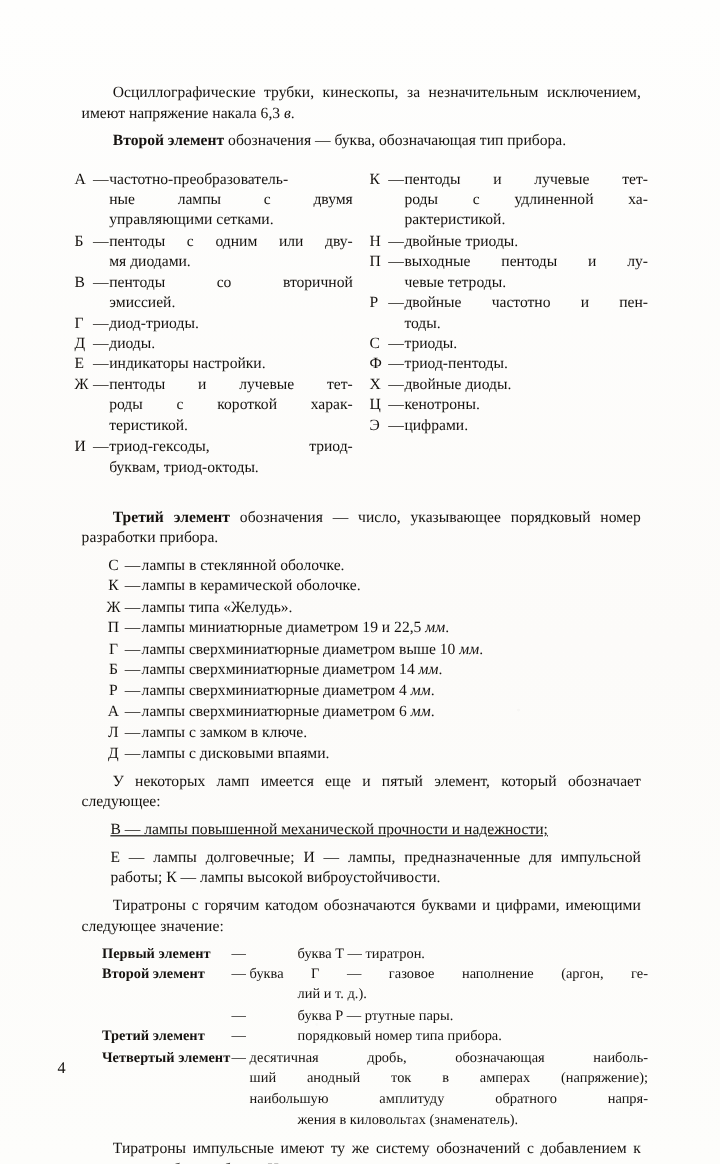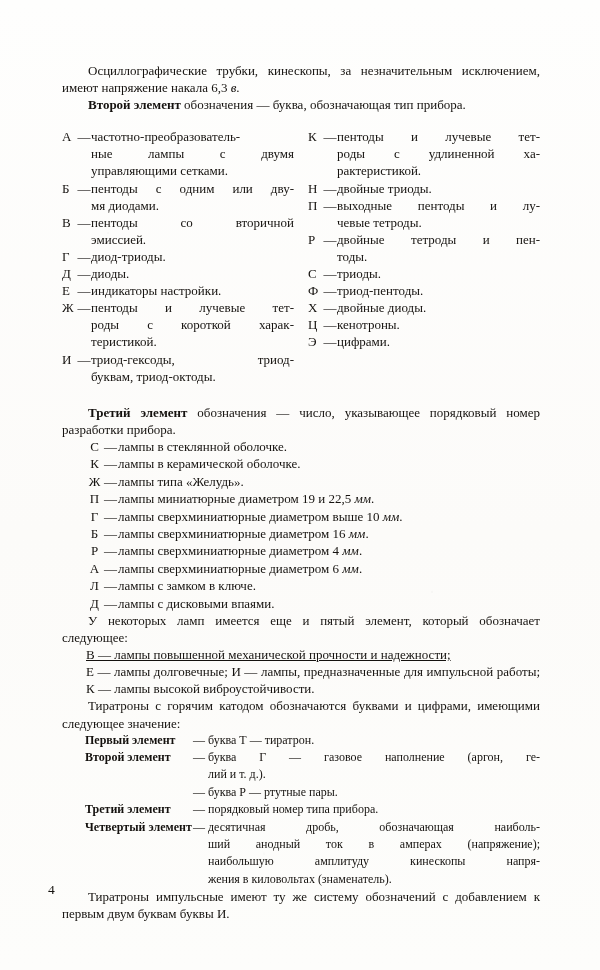--- a/index.html
+++ b/index.html
@@ -30,21 +30,21 @@
   }
 
   .text-block {
     position: absolute;
     left: 62px;
     top: 62px;
     width: 478px;
   }
 
   p, .para {
-    margin: 0;
+    margin: 6px;
     font-size: 13.0px;
     line-height: 17.1px;
     text-align: justify;
     text-justify: inter-word;
     -webkit-hyphens: none;
     hyphens: none;
   }
   .indent { text-indent: 26px; }
   b, .b { font-weight: bold; }
   i, .it { font-style: italic; }
@@ -125,21 +125,21 @@
     width: 15px;
     flex: 0 0 15px;
     text-align: left;
   }
   .dl-row .desc {
     flex: 1 1 auto;
     text-align: justify;
     text-justify: inter-word;
   }
   .dl-row .desc .j { display: block; text-align: justify; text-align-last: justify; }
-  .dl-row .desc .l { display: block; }
+  .dl-row .desc .l { display: block; margin-left: 40px; }
 
   .folio {
     position: absolute;
     left: 48px;
     top: 882px;
     font-size: 13.5px;
     line-height: 16px;
   }
 </style>
 </head>
@@ -241,21 +241,21 @@
           <span class="dash">—</span>
           <span class="def">
             <span class="j">выходные пентоды и лу-</span>
             <span>чевые тетроды.</span>
           </span>
         </div>
         <div class="entry">
           <span class="ltr">Р</span>
           <span class="dash">—</span>
           <span class="def">
-            <span class="j">двойные тетроды и пен-</span>
+            <span class="j">двойные частотно и пен-</span>
             <span>тоды.</span>
           </span>
         </div>
         <div class="entry">
           <span class="ltr">С</span>
           <span class="dash">—</span>
           <span class="def">
             <span>триоды.</span>
           </span>
         </div>
@@ -317,21 +317,21 @@
         <span class="def"><span>лампы миниатюрные диаметром 19 и 22,5 </span><i>мм</i><span>.</span></span>
       </div>
       <div class="ientry">
         <span class="ltr">Г</span>
         <span class="dash">—</span>
         <span class="def"><span>лампы сверхминиатюрные диаметром выше 10 </span><i>мм</i><span>.</span></span>
       </div>
       <div class="ientry">
         <span class="ltr">Б</span>
         <span class="dash">—</span>
-        <span class="def"><span>лампы сверхминиатюрные диаметром 16 </span><i>мм</i><span>.</span></span>
+        <span class="def"><span>лампы сверхминиатюрные диаметром 14 </span><i>мм</i><span>.</span></span>
       </div>
       <div class="ientry">
         <span class="ltr">Р</span>
         <span class="dash">—</span>
         <span class="def"><span>лампы сверхминиатюрные диаметром 4 </span><i>мм</i><span>.</span></span>
       </div>
       <div class="ientry">
         <span class="ltr">А</span>
         <span class="dash">—</span>
         <span class="def"><span>лампы сверхминиатюрные диаметром 6 </span><i>мм</i><span>.</span></span>
@@ -383,21 +383,21 @@
         <span class="desc">
           <span class="l">порядковый номер типа прибора.</span>
         </span>
       </div>
       <div class="dl-row">
         <span class="term">Четвертый элемент</span>
         <span class="dash">—</span>
         <span class="desc">
           <span class="j">десятичная дробь, обозначающая наиболь-</span>
           <span class="j">ший анодный ток в амперах (напряжение);</span>
-          <span class="j">наибольшую амплитуду кинескопы напря-</span>
+          <span class="j">наибольшую амплитуду обратного напря-</span>
           <span class="l">жения в киловольтах (знаменатель).</span>
         </span>
       </div>
     </div>
 
   <p class="para indent">Тиратроны импульсные имеют ту же систему обозначений с добавлением к первым двум буквам буквы И.</p>
 
 </div>
 
 <div class="folio">4</div>

